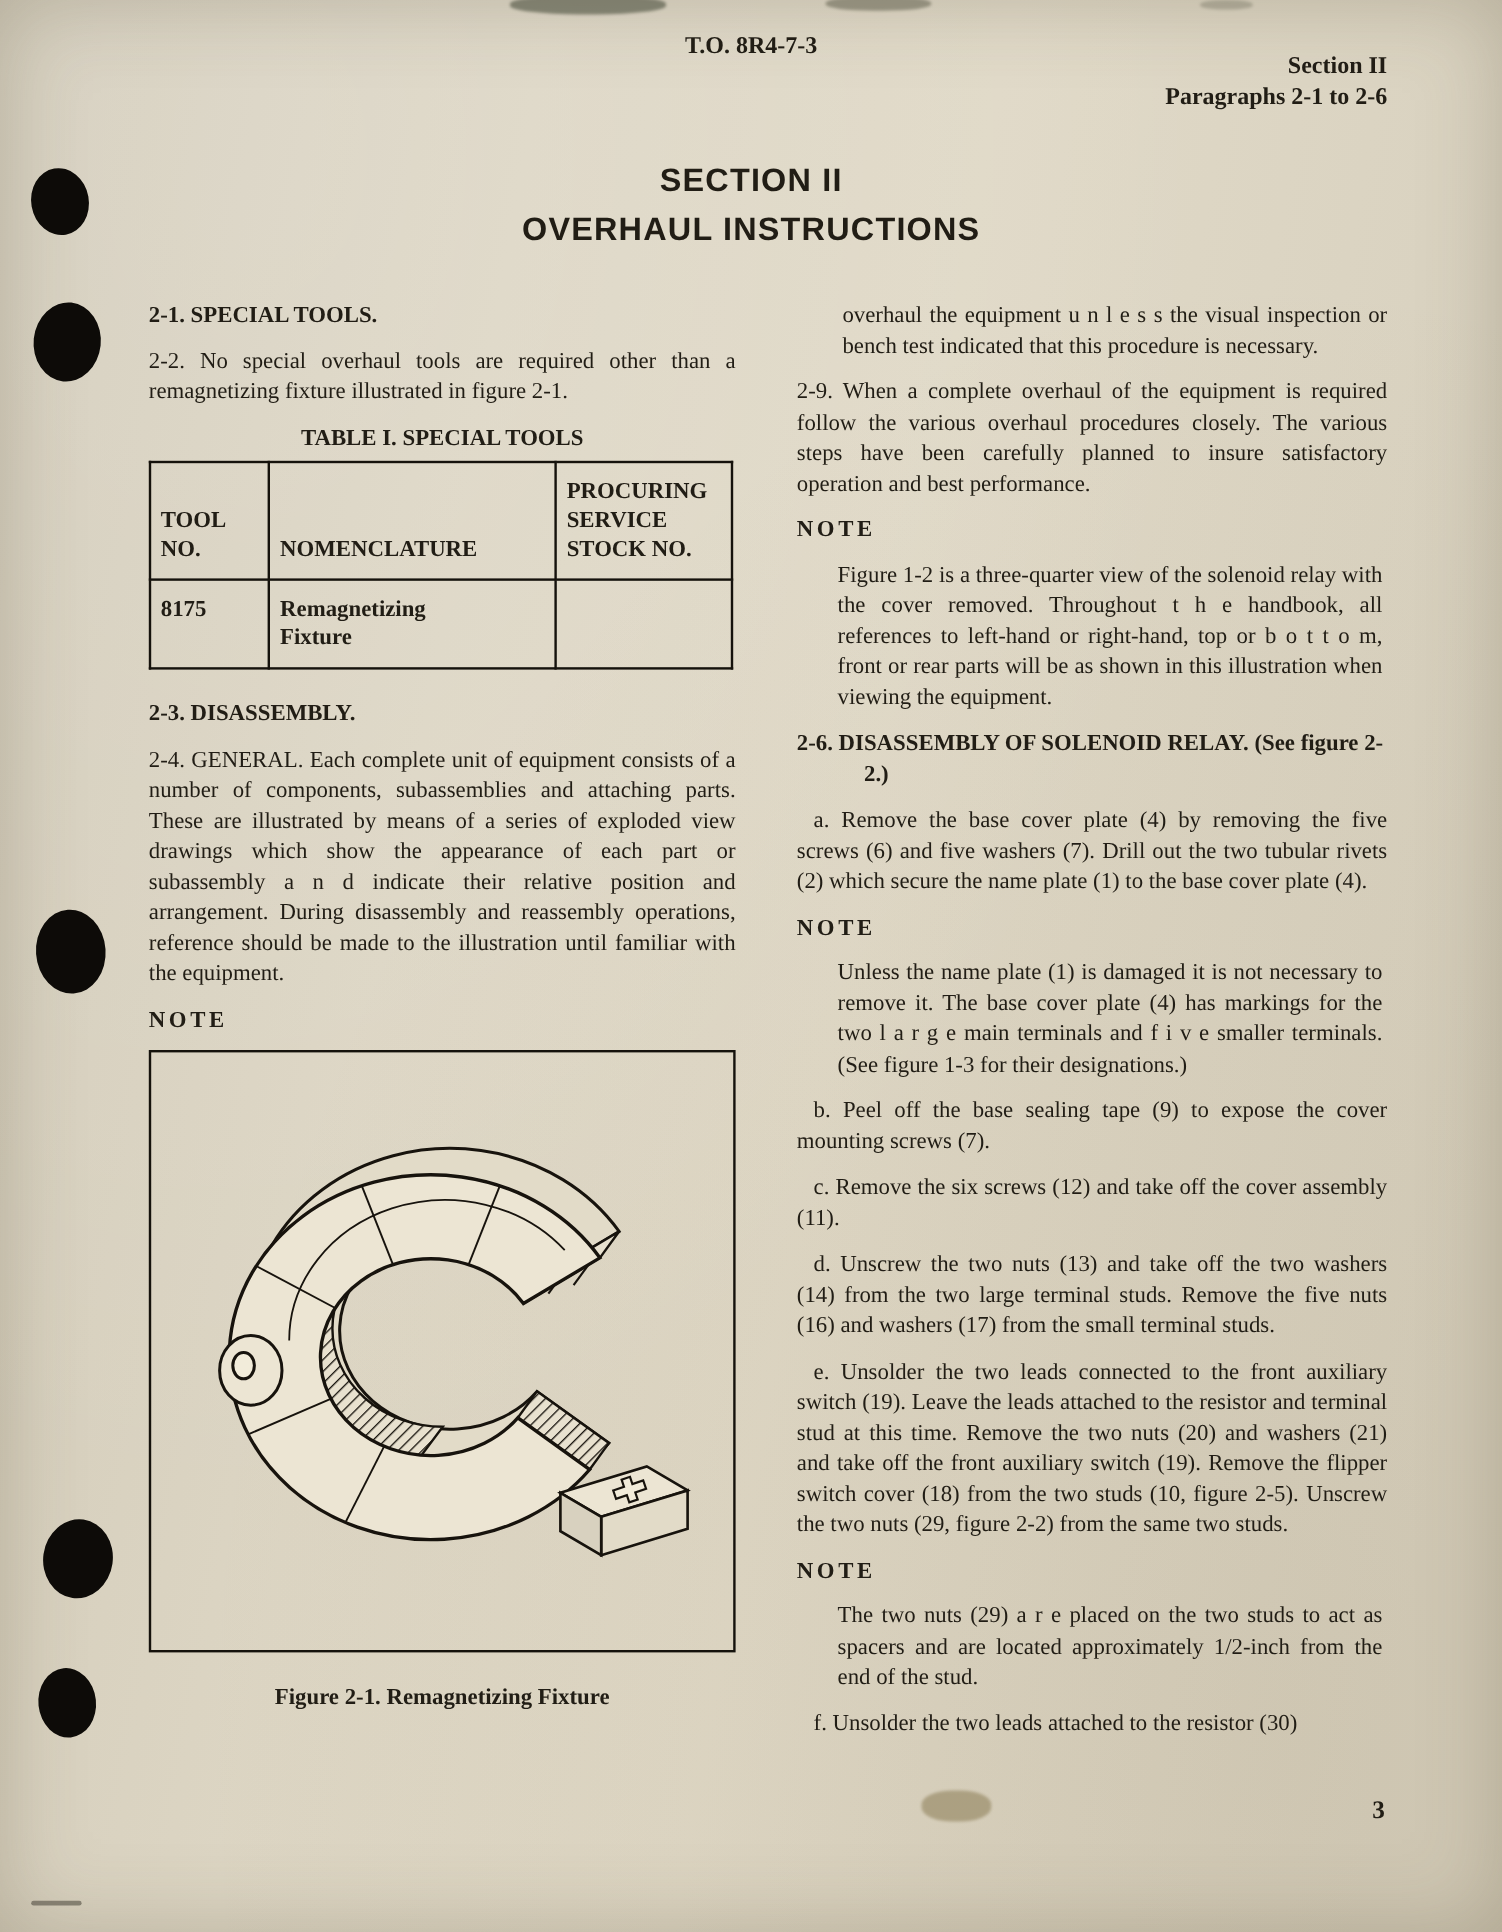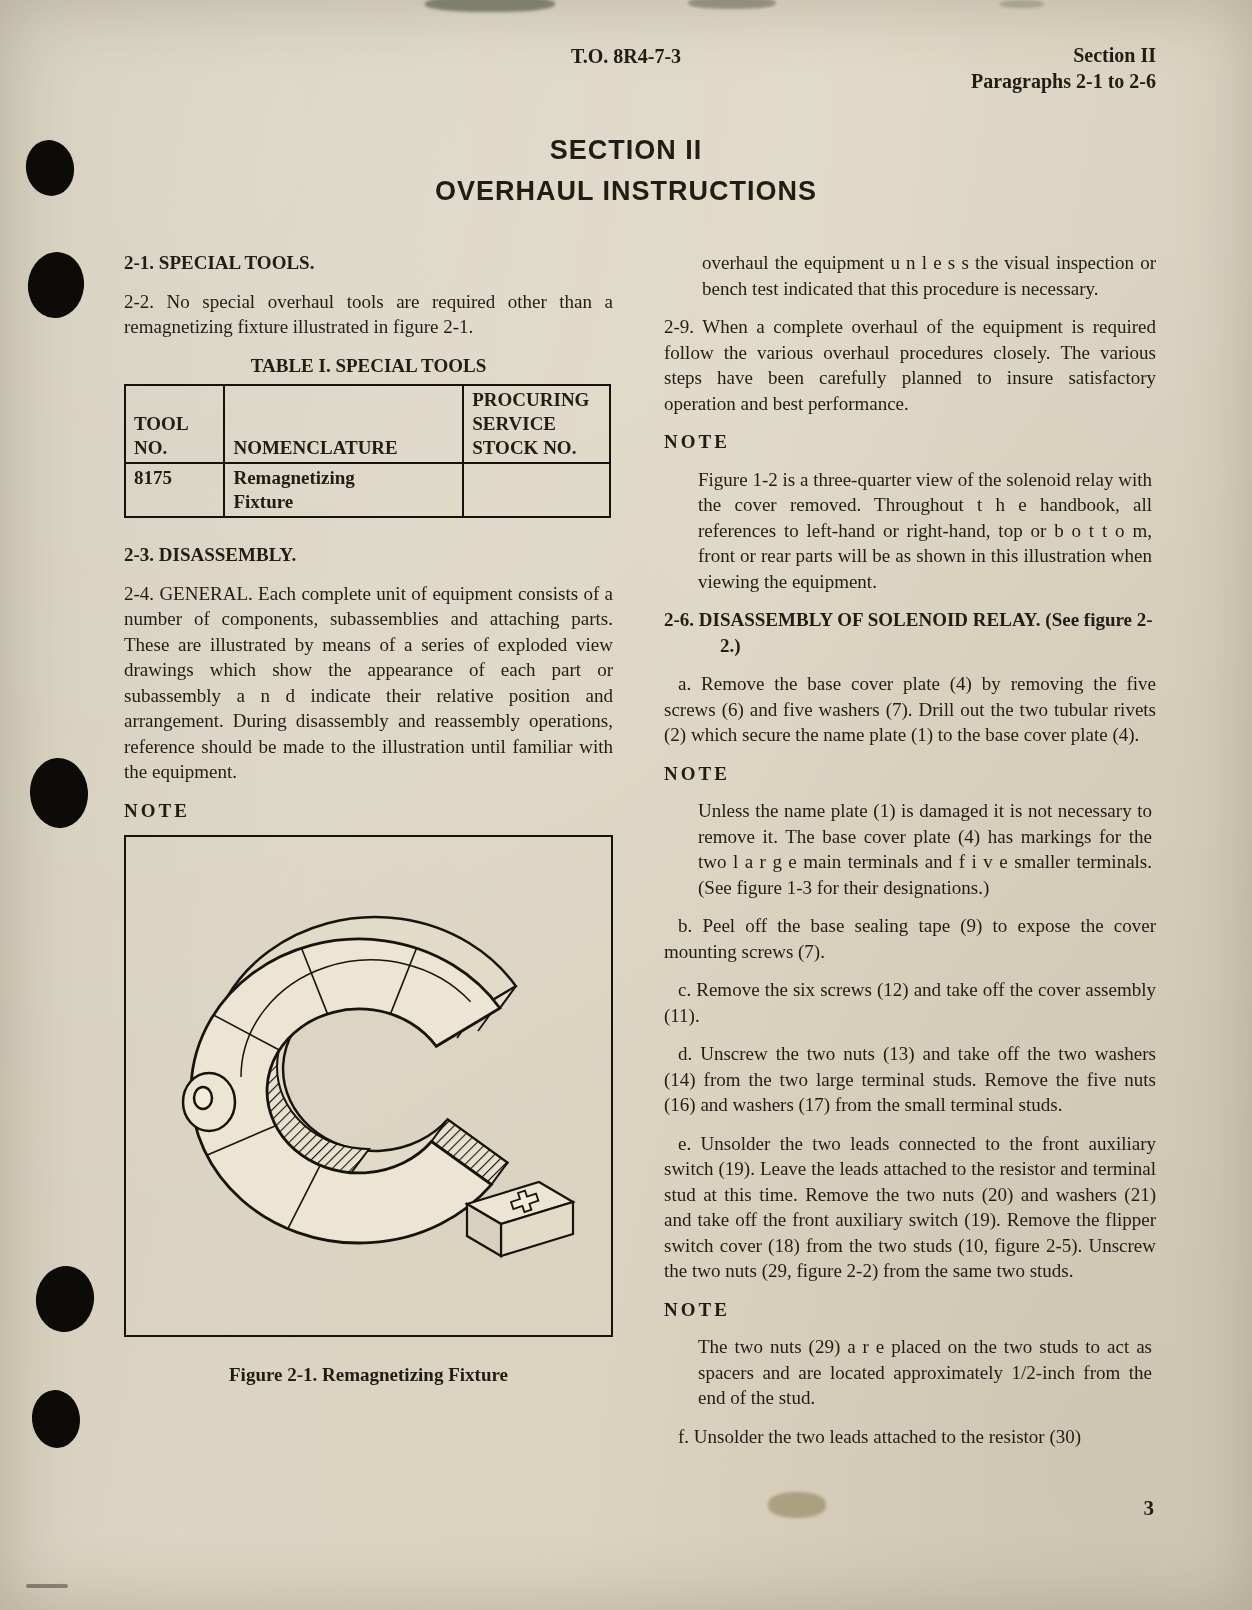--- a/index.html
+++ b/index.html
@@ -23,21 +23,21 @@
   .p3{ left:30px;  top:758px;  width:58px; height:70px; transform:rotate(-4deg); }
   .p4{ left:36px;  top:1266px; width:58px; height:66px; transform:rotate(8deg); }
   .p5{ left:32px;  top:1390px; width:48px; height:58px; transform:rotate(-6deg); }
   .artifact{ position:absolute; border-radius:45%; filter:blur(1.5px); }
   .a1{ left:425px; top:-4px;  width:130px; height:16px; background:#3f4433; opacity:.55; }
   .a2{ left:688px; top:-3px;  width:88px;  height:12px; background:#4a4a38; opacity:.45; }
   .a3{ left:768px; top:1492px; width:58px; height:26px; background:#7a6a3e; opacity:.45; }
   .a4{ left:1000px; top:0;    width:44px;  height:8px;  background:#555544; opacity:.3; }
   .a5{ left:26px; top:1584px; width:42px;  height:4px;  background:#3a362c; opacity:.5; filter:none; border-radius:2px;}
 
-  .hdr-center{ position:absolute; left:0; right:0; top:44px; text-align:center;
+  .hdr-center{ position:absolute; left:0; right:0; top:26px; text-align:center;
     font-weight:bold; font-size:20px; }
   .hdr-right{ position:absolute; right:96px; top:42px; text-align:right;
     font-weight:bold; font-size:20px; line-height:26px; }
 
   .title-block{ position:absolute; left:0; right:0; top:138px; text-align:center;
     font-family:"Liberation Sans","DejaVu Sans",sans-serif; font-weight:bold; }
   .title-block .t1{ font-size:27px; letter-spacing:1px; }
   .title-block .t2{ font-size:27px; letter-spacing:1px; margin-top:15px; }
 
   .col{ position:absolute; top:250px; }
@@ -51,21 +51,21 @@
   p.cont{ margin-left:38px; }
   .note-label{ text-align:right; font-weight:bold; letter-spacing:3px;
     margin-bottom:12px !important; margin-top:4px; }
   .note-body{ margin-left:34px; margin-right:4px; }
 
   .tcap{ text-align:center !important; font-weight:bold; margin-bottom:6px !important; }
   table.tools{ border-collapse:collapse; width:487px; margin-bottom:24px;
     font-weight:bold; }
   table.tools th, table.tools td{
     border:2.5px solid #15120c; white-space:pre-line; text-align:left;
-    padding:2px 8px; font-size:19px; line-height:24px; font-weight:bold;
+    padding:12px 8px; font-size:19px; line-height:24px; font-weight:bold;
   }
   th.c1{ width:100px; vertical-align:bottom; }
   th.c2{ width:240px; vertical-align:bottom; padding-left:38px; }
   th.c3{ width:147px; vertical-align:top; }
   td.c1{ vertical-align:top; height:52px;margin-top:42px; }
   td.c2{ vertical-align:top; padding-left:38px; }
 
   .figure-box{ width:489px; height:502px; border:2.5px solid #15120c; margin-top:6px;
     display:flex; align-items:center; justify-content:center; }
   .fcap{ text-align:center !important; font-weight:bold; margin-top:25px; }

